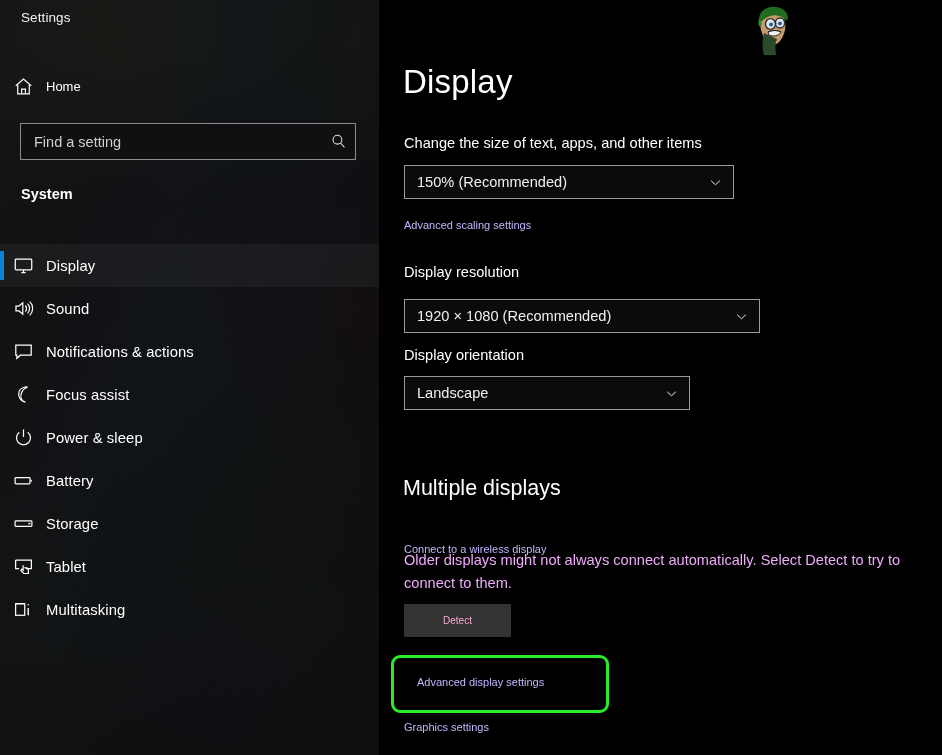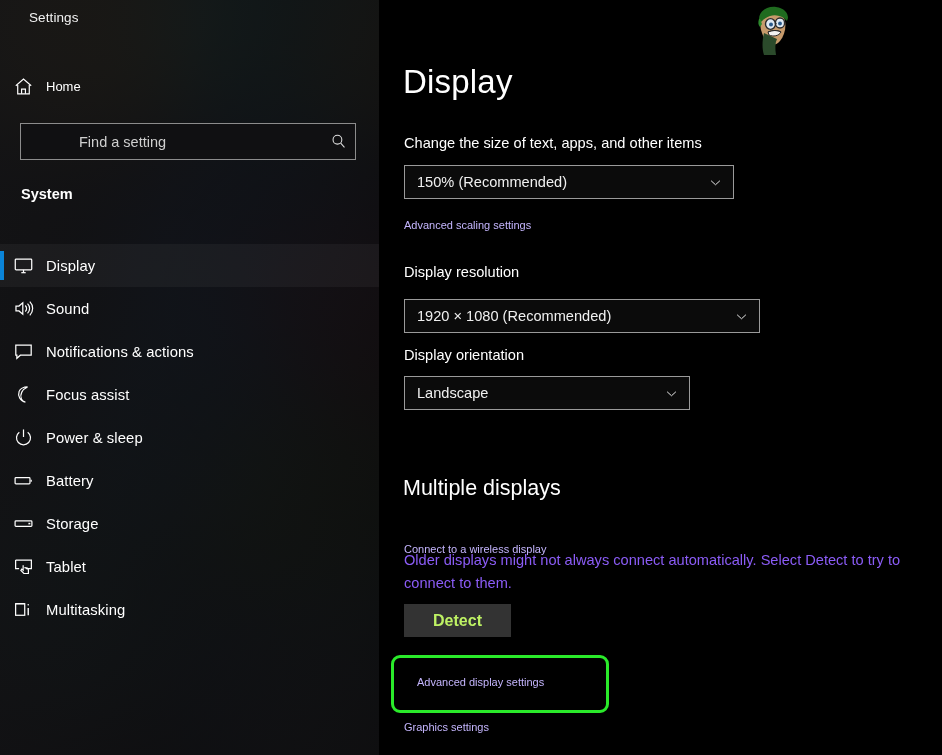--- a/index.html
+++ b/index.html
@@ -20,34 +20,34 @@
   
   #sidebar .blob { position:absolute; border-radius:50%; filter:blur(46px); pointer-events:none; }
   #sidebar .veil {
     position:absolute; inset:0;
     background:linear-gradient(100deg, rgba(18,18,20,0.88) 0%, rgba(14,14,16,0.80) 40%, rgba(10,10,12,0.86) 100%);
   }
   #sidebar .content { position:relative; z-index:3; width:100%; height:100%; }
 
   .win-title {
     position:absolute; left:21px; top:10px;
-    font-size:13.5px; color:#f2f2f2; letter-spacing:.1px;margin-left:8px;
+    font-size:13.5px; color:#f2f2f2; letter-spacing:.1px;
   }
 
   .home-row {
     position:absolute; left:0; top:70px; width:379px; height:33px;
     display:flex; align-items:center; cursor:default;
   }
   .home-row .ico { width:46px; display:flex; justify-content:center; align-items:center; color:#fff; }
   .home-row .lbl { font-size:13px; color:#ffffff; }
 
   .search-wrap {
     position:absolute; left:20px; top:123px; width:336px; height:37px;
     background:#101012; border:1px solid #8c8c8c;
-    display:flex; align-items:center;padding-left:45px;
+    display:flex; align-items:center;
   }
   .search-wrap input {
     flex:1; height:100%; background:transparent; border:none; outline:none;
     font-family:"Liberation Sans", sans-serif; font-size:14.5px;
     color:#e8e8e8; padding:0 10px 0 13px;
   }
   .search-wrap input::placeholder { color:#cfcfcf; opacity:1; }
   .search-wrap .sico { width:34px; display:flex; justify-content:center; align-items:center; color:#e0e0e0; }
 
   .group-head {
@@ -85,26 +85,26 @@
   .combo {
     position:absolute; height:34px; background:#0b0b0b;
     border:1px solid #9a9a9a; display:flex; align-items:center;
     cursor:default;
   }
   .combo .val { flex:1; font-size:14.6px; color:#f0f0f0; padding-left:12px; white-space:nowrap; }
   .combo .chev { width:36px; display:flex; justify-content:center; align-items:center; color:#e6e6e6; }
 
   .link { position:absolute; font-size:11px; color:#c4b5fd; cursor:pointer; }
   .sec-title { position:absolute; font-size:21.5px; font-weight:300; color:#ffffff; }
-  .body-text { position:absolute; font-size:14.6px; color:#8b5cf6; line-height:22.5px; }
+  .body-text { position:absolute; font-size:14.6px; color:#f0abfc; line-height:22.5px; }
 
   .btn {
     position:absolute; background:#333333; border:1px solid #333333;
-    color:#bef264; font-family:"Liberation Sans", sans-serif; font-size:16px;
-    display:flex; align-items:center; justify-content:center; cursor:default;font-weight:bold;
+    color:#f9a8d4; font-family:"Liberation Sans", sans-serif; font-size:10px;
+    display:flex; align-items:center; justify-content:center; cursor:default;
   }
 
   .hl-box {
     position:absolute; border:3.5px solid #2aea2a; border-radius:9px;
     pointer-events:none;
   }
 
   .avatar {
     position:absolute; width:48px; height:54px; overflow:hidden;
   }

